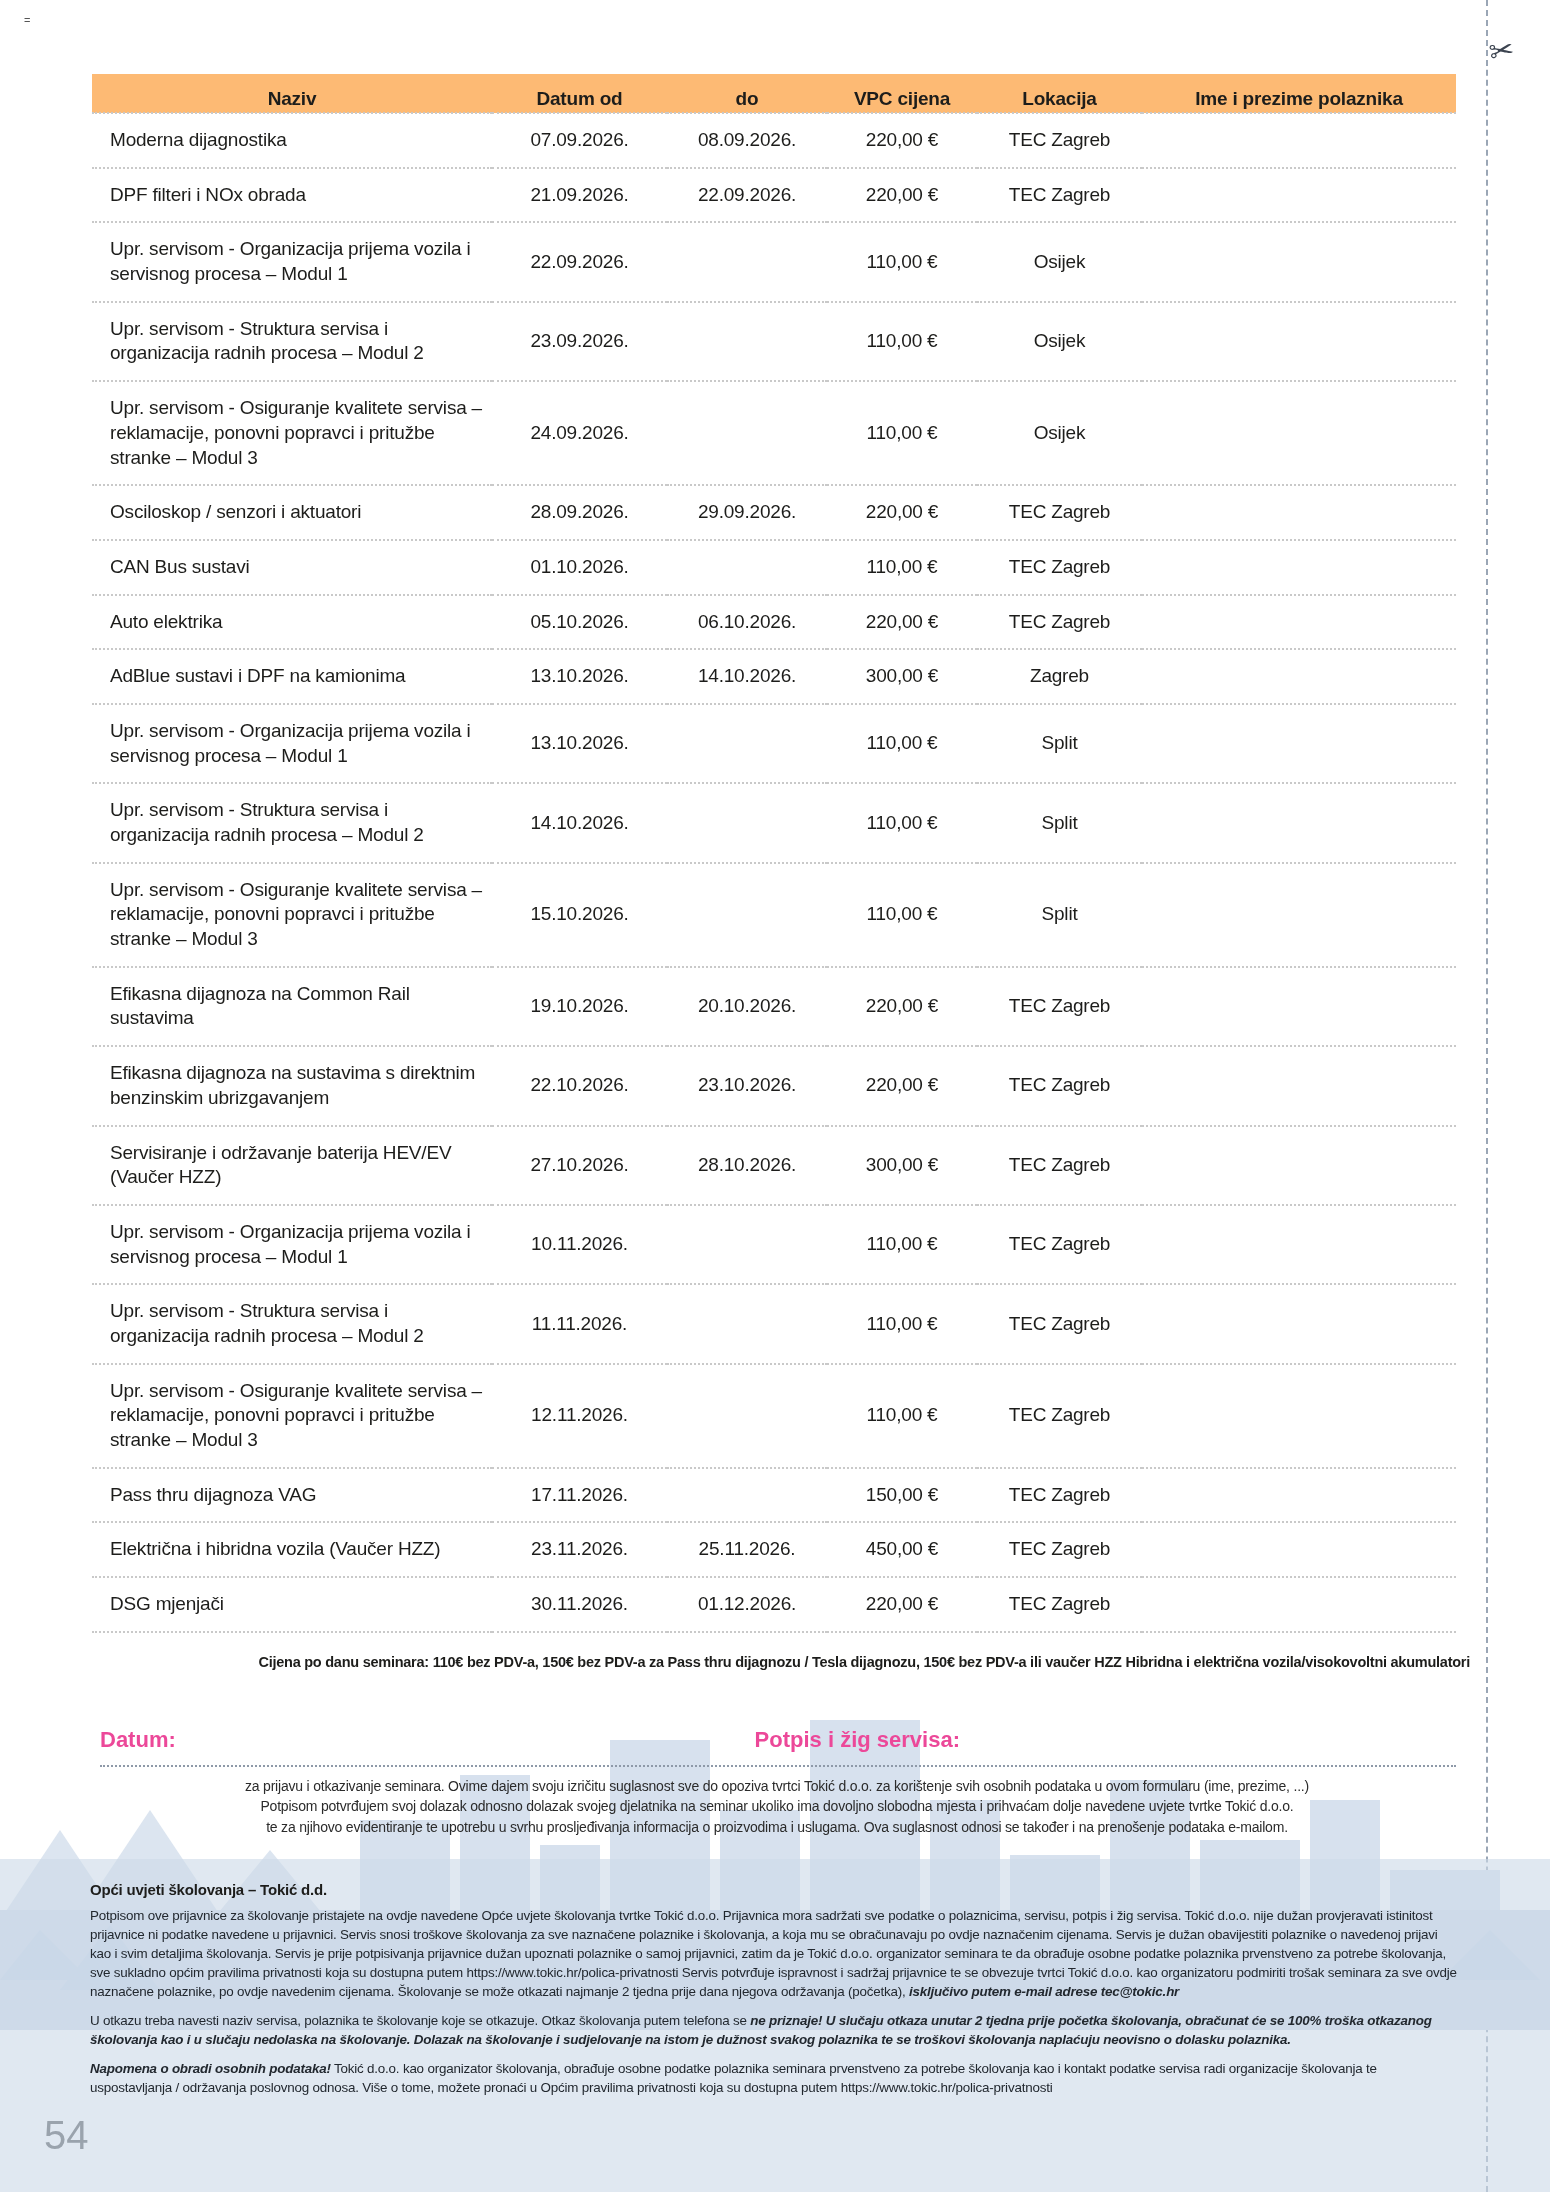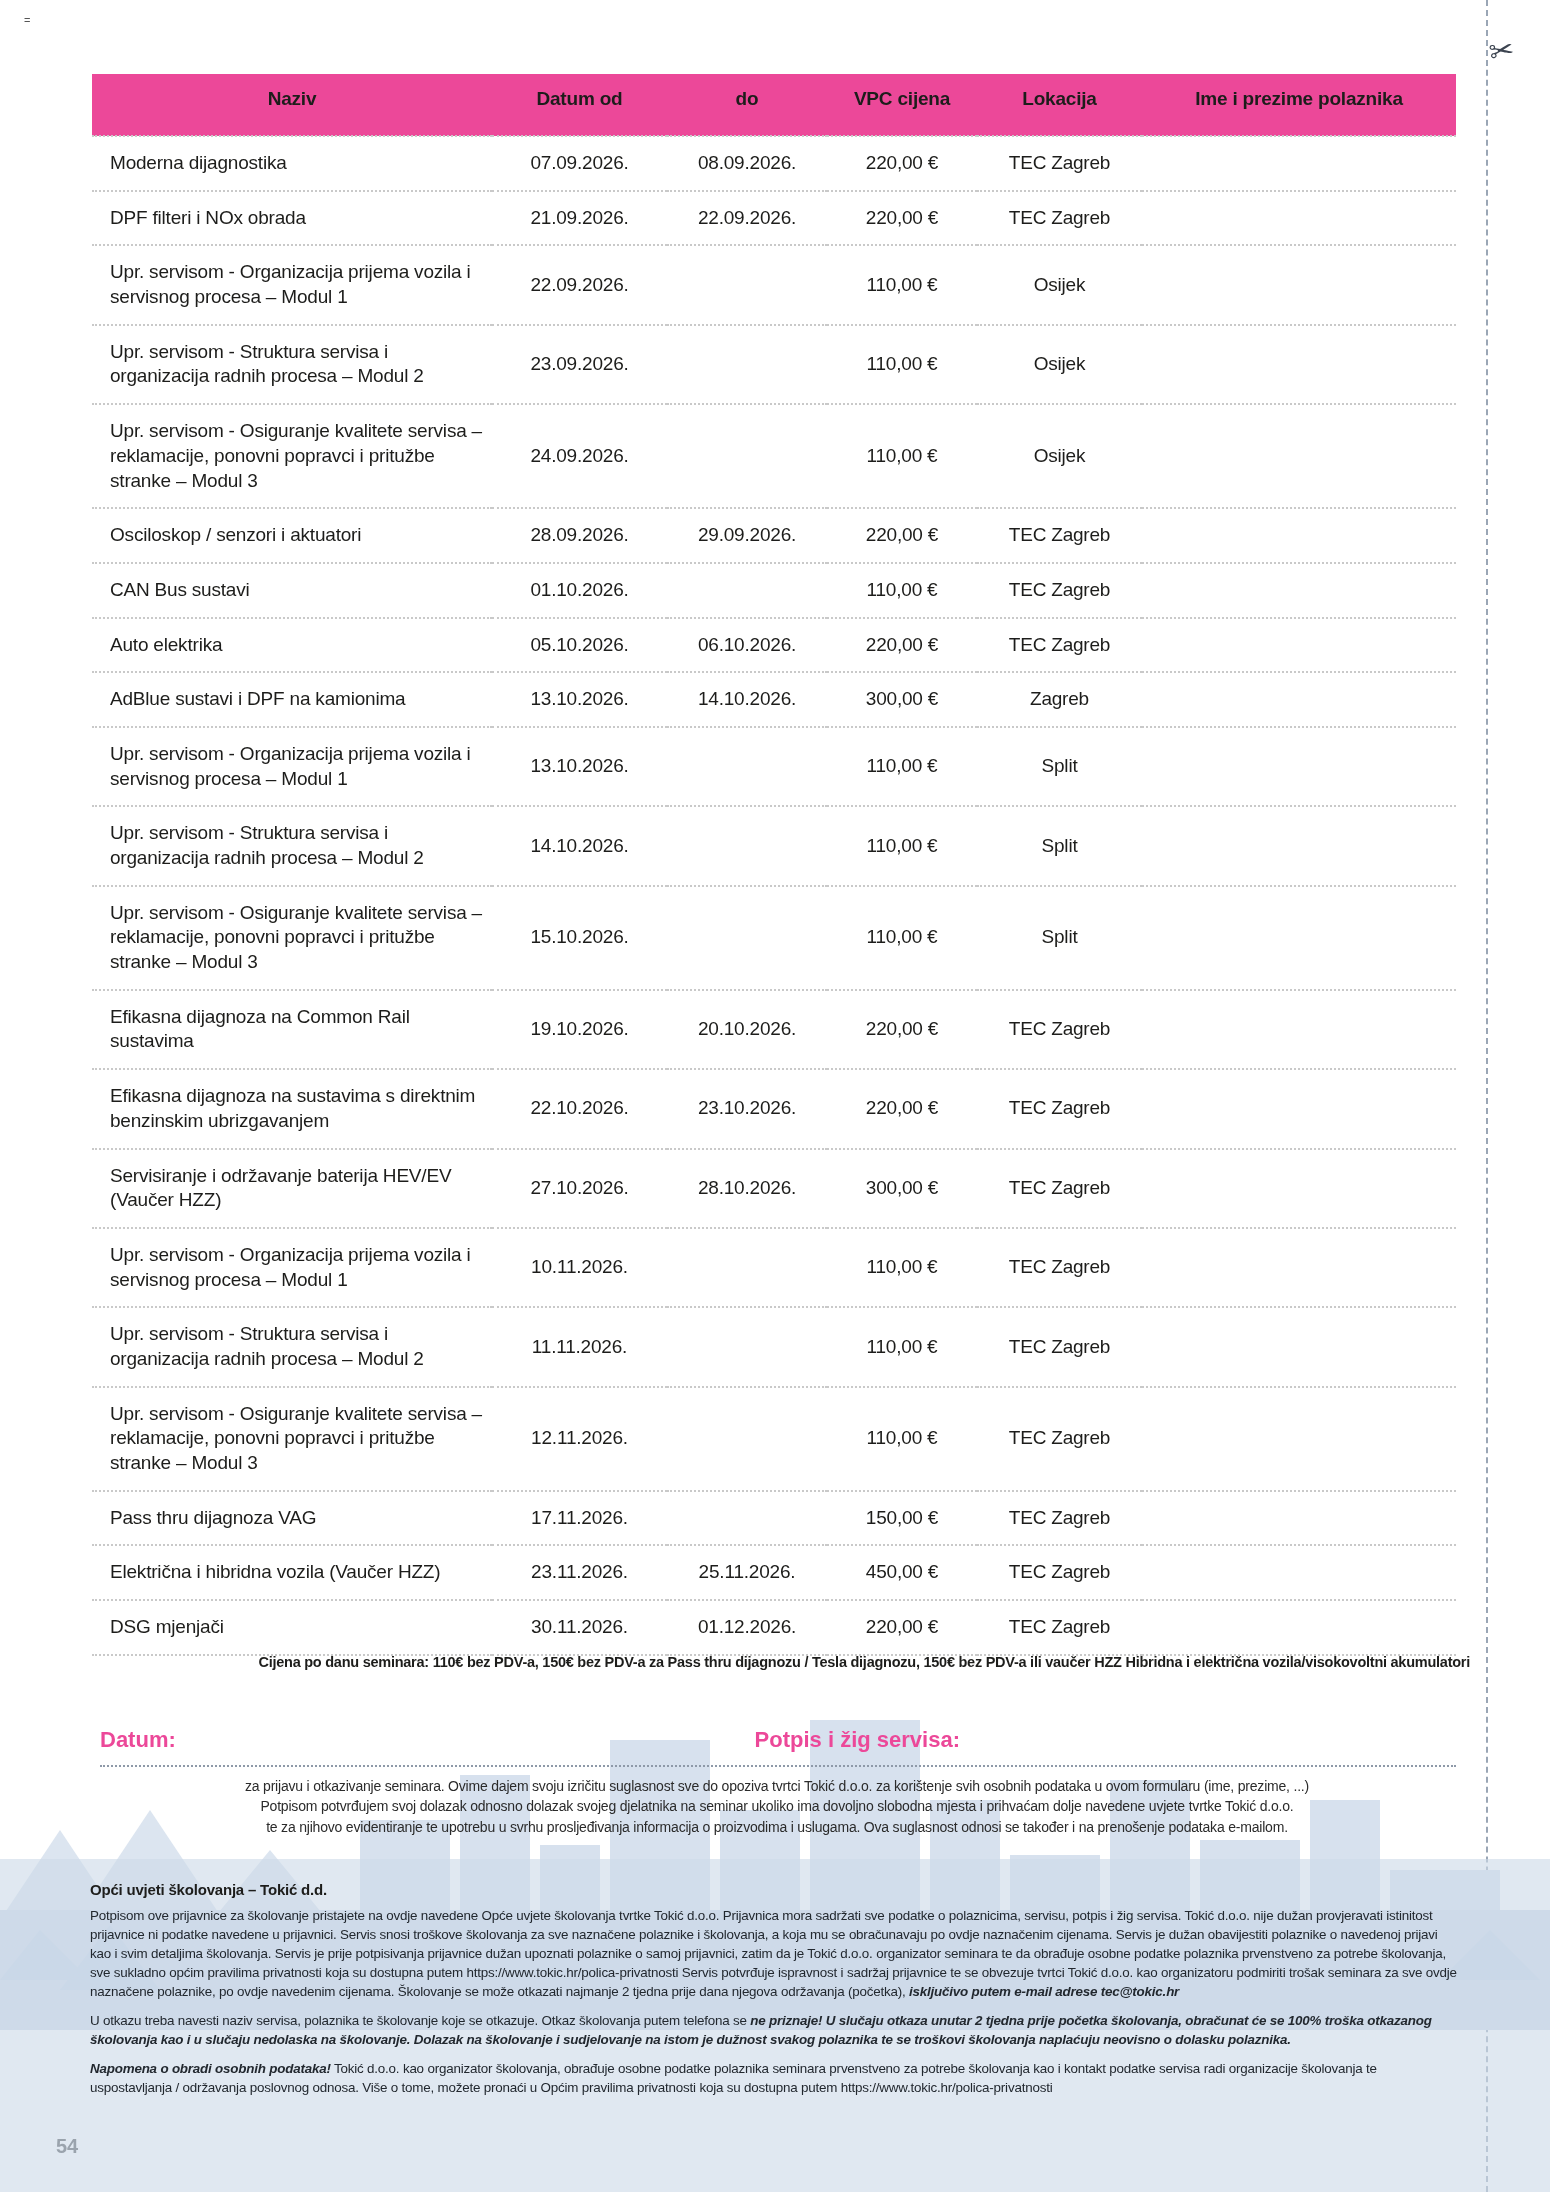--- a/index.html
+++ b/index.html
@@ -26,23 +26,23 @@
   .scissors {
     position: absolute; right: 36px; top: 36px;
     font-size: 30px; color: #3c4450; line-height: 1;
     transform: rotate(-10deg);
   }
 
   
   .table-wrap { position: absolute; left: 92px; top: 74px; width: 1364px; }
   table.schedule { width: 100%; border-collapse: collapse; table-layout: fixed; }
   table.schedule thead th {
-    background: #ec4899;
+    background: #fdba74;
     font-size: 19px; font-weight: bold; color: #1d1d1b;
-    padding: 14px 6px 25px; text-align: center; letter-spacing: -0.2px;
+    padding: 14px 6px 2px; text-align: center; letter-spacing: -0.2px;
   }
   table.schedule thead th.c-name { }
   table.schedule tbody td {
     border-top: 2px dotted #c9c9c9;
     font-size: 19px; color: #1d1d1b; padding: 14px 6px; text-align: center;
     vertical-align: middle; line-height: 1.30; letter-spacing: -0.2px;
   }
   table.schedule tbody td.c-name { text-align: left; padding-left: 18px; }
   table.schedule tbody tr:last-child td { border-bottom: 2px dotted #c9c9c9; }
   col.c-name   { width: 400px; }
@@ -90,22 +90,22 @@
   .legal-inner { width: 1370px; margin: 0 auto; text-align: left; }
   .legal h4 { font-size: 15px; font-weight: bold; color:#1d1d1b; margin-bottom: 8px; letter-spacing:-0.2px;}
   .legal p {
     font-size: 13.4px; line-height: 1.42; color: #22282f;
     margin-bottom: 10px; letter-spacing: -0.2px;
   }
   .legal b { font-weight: bold; font-style: italic; }
 
   
   .page-num {
-    position: absolute; left: 56px; bottom: 34px;
-    font-size: 20px; color: #9aa3ad; font-weight: bold;
+    position: absolute; left: 44px; bottom: 34px;
+    font-size: 40px; color: #9aa3ad; font-weight: normal;
   }
 </style>
 </head>
 <body>
 
 <div class="page">
 
   <div class="corner-mark">=</div>
 
   <div class="cut-line"></div>

